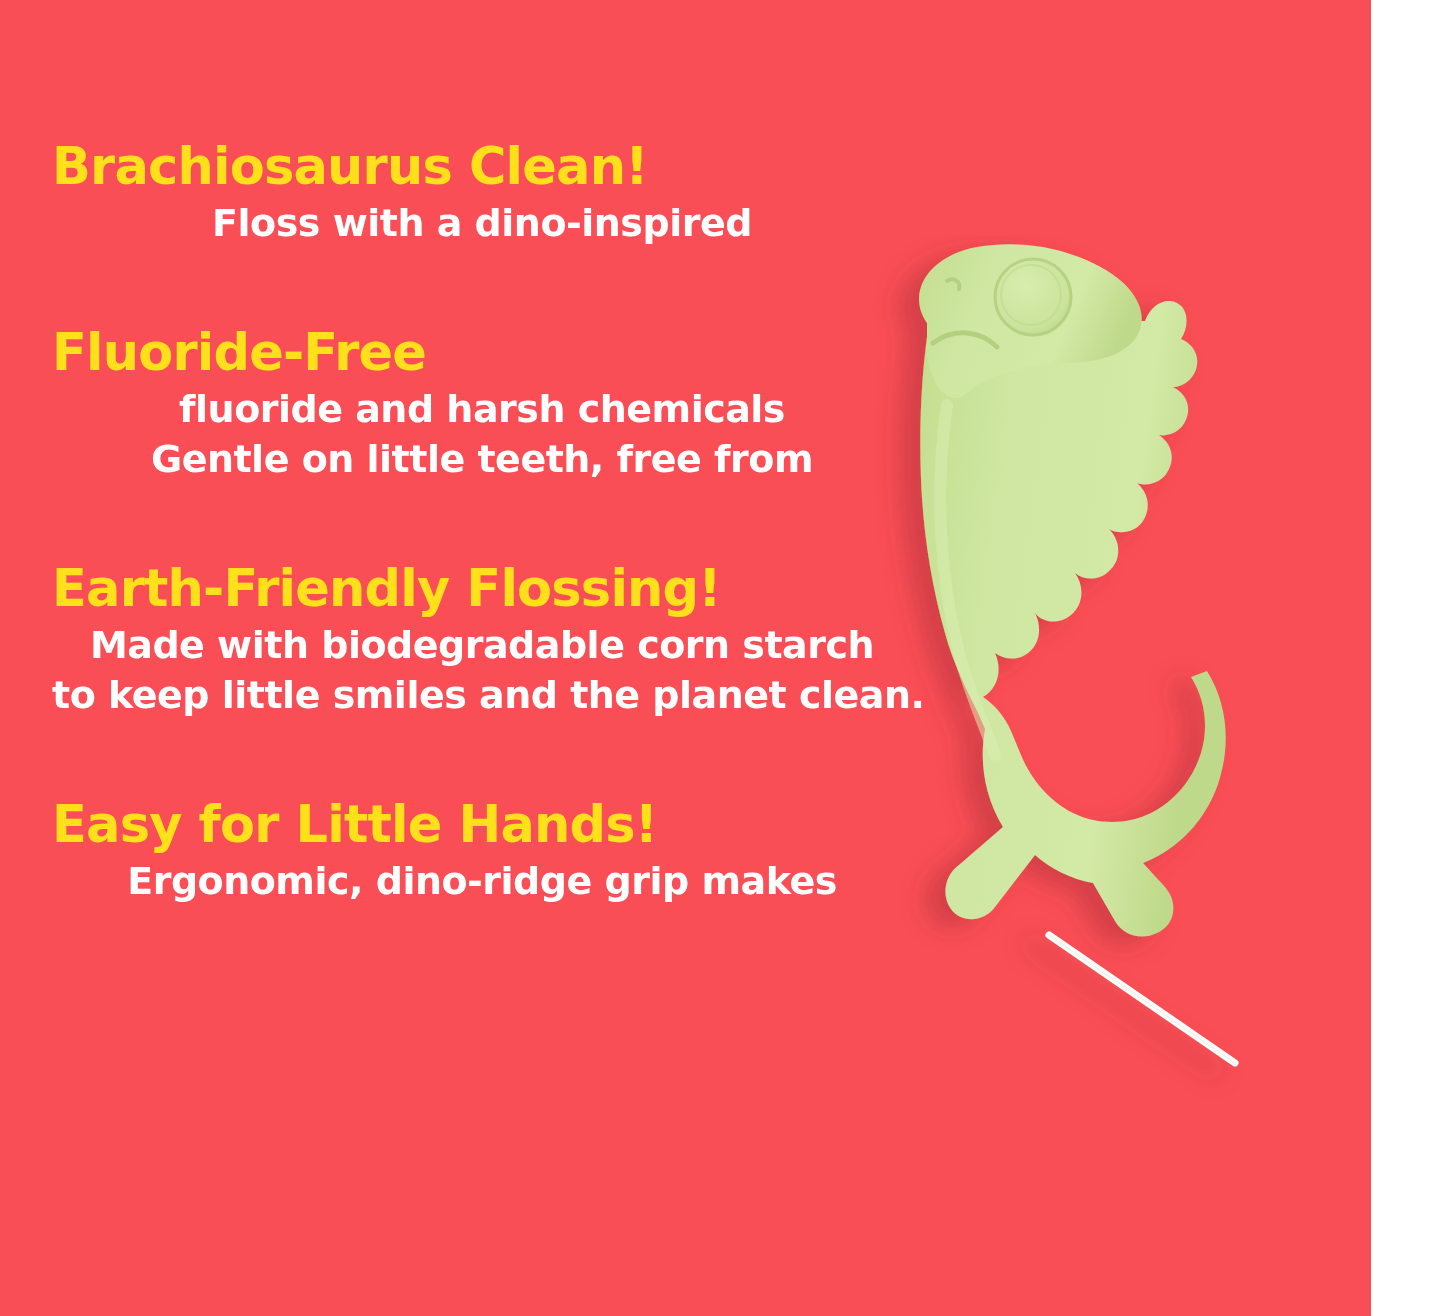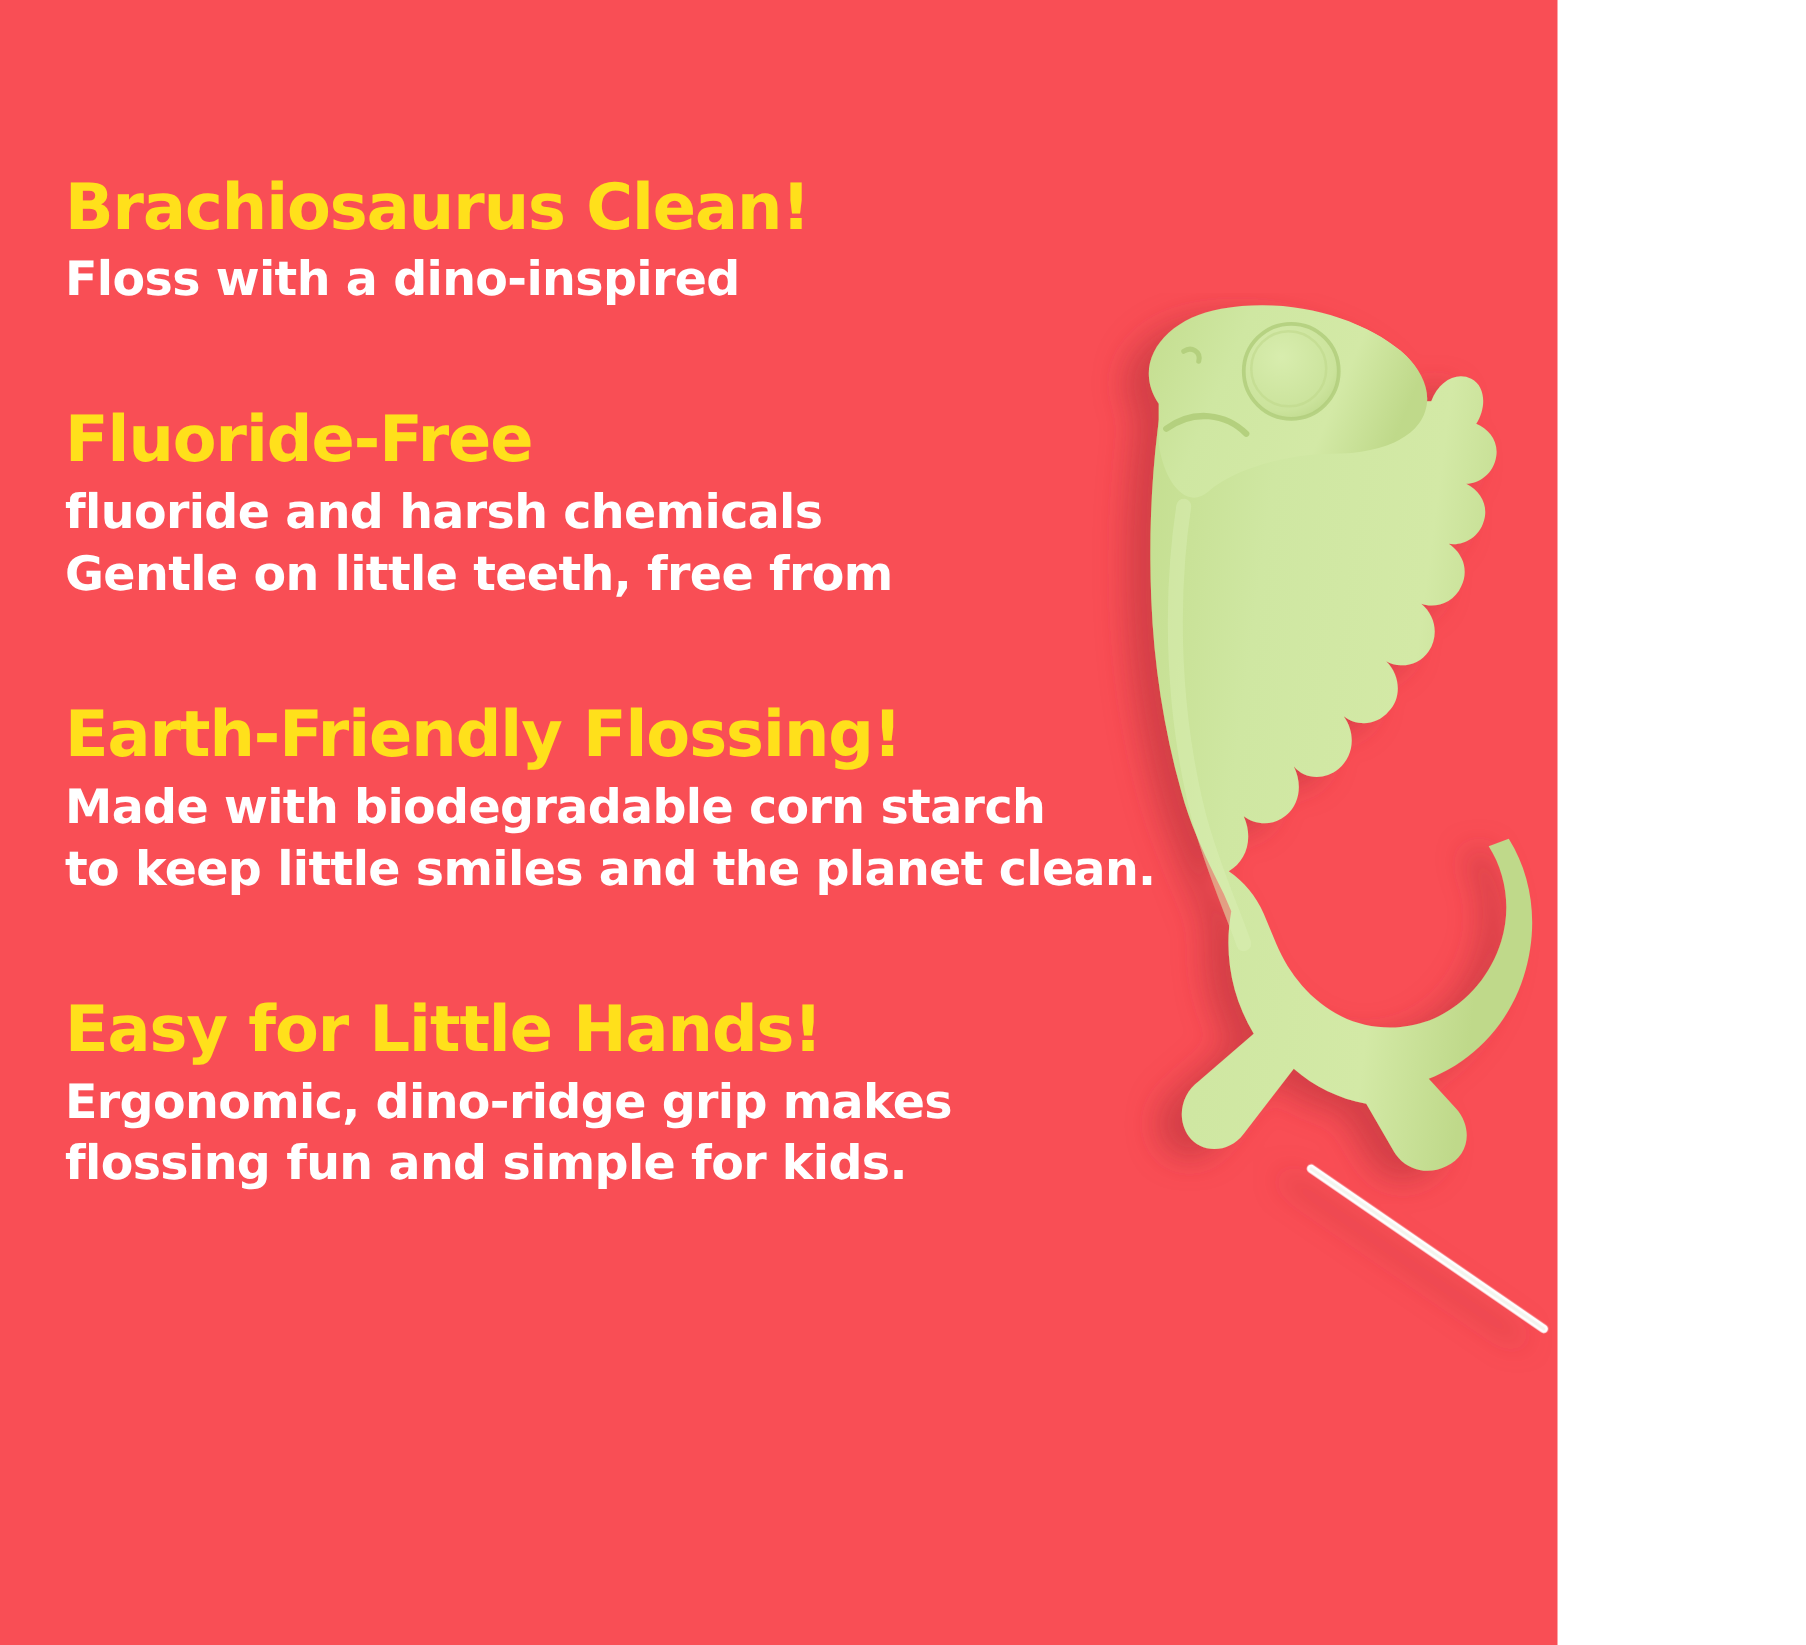--- a/index.html
+++ b/index.html
@@ -7,25 +7,24 @@
     padding: 0;
   }
   body {
     width: 1445px;
     height: 1316px;
     overflow: hidden;
     font-family: "DejaVu Sans", sans-serif;
   }
   .poster {
     position: relative;
-    width: 1223px;
+    width: 1371px;
     height: 1316px;
     background: #F94E55;
     overflow: hidden;
-    padding-left: 23px;
   }
 
   
   .features {
     position: absolute;
     left: 52px;
     top: 140px;
     width: 860px;
   }
   .feature {
@@ -49,20 +48,21 @@
     font-weight: 600;
     font-size: 38px;
     line-height: 1.30;
     color: #FFFFFF;
     letter-spacing: -0.5px;
     margin: 0;
   }
   .feature-body .line {
     display: block;
     white-space: nowrap;
+    text-align: center;
   }
 
   
   .product {
     position: absolute;
     left: 835px;
     top: 235px;
     width: 520px;
     height: 910px;
   }
@@ -99,21 +99,20 @@
       <p class="feature-body">
         <span class="line">Made with biodegradable corn starch</span>
         <span class="line">to keep little smiles and the planet clean.</span>
       </p>
     </div>
 
     <div class="feature">
       <h2 class="feature-title">Easy for Little Hands!</h2>
       <p class="feature-body">
         <span class="line">Ergonomic, dino-ridge grip makes</span>
-        <span class="line">flossing fun and simple for kids.</span>
       </p>
     </div>
 
   </div>
 
   <div class="product">
     <svg viewBox="0 0 520 910" xmlns="http://www.w3.org/2000/svg">
       <defs>
         <filter id="softShadow" x="-30%" y="-15%" width="160%" height="140%">
           <feGaussianBlur in="SourceAlpha" stdDeviation="11"></feGaussianBlur>

